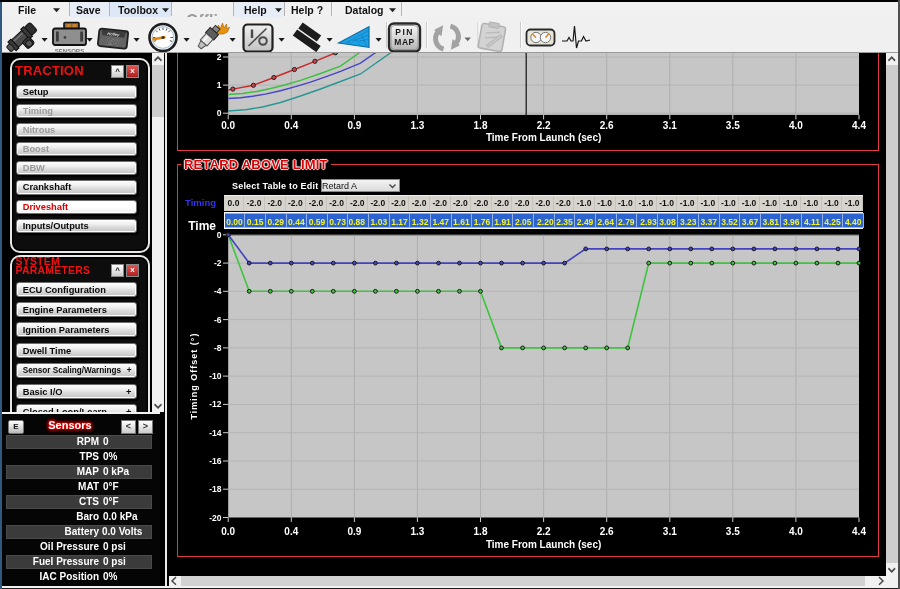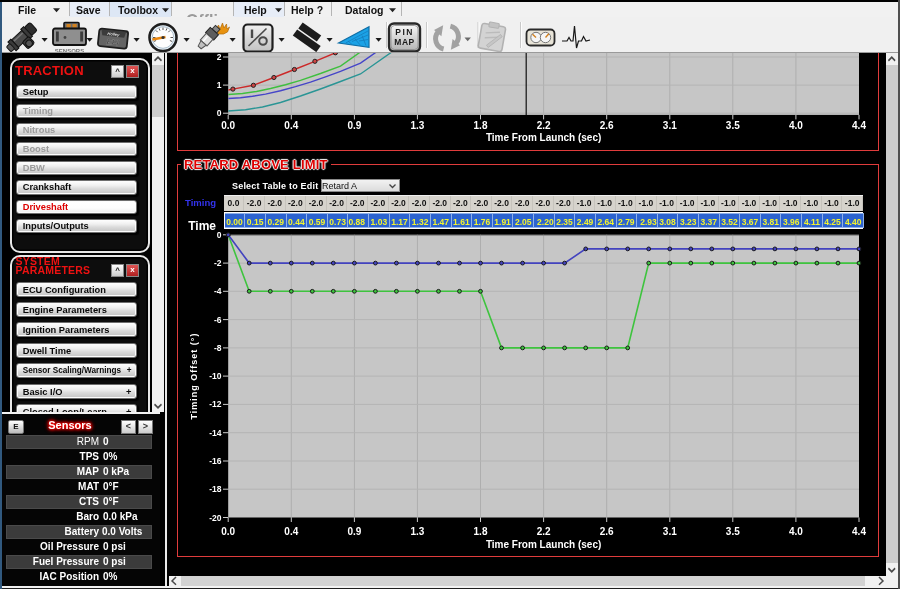--- a/index.html
+++ b/index.html
@@ -478,21 +478,21 @@
 <svg style="position:absolute;left:874px;top:576px;width:12px;height:9.8px" viewBox="0 0 12 10" preserveAspectRatio="none">
     <rect x="0" y="0" width="12" height="10" fill="#f1f1f1"></rect>
     <polyline points="5,1 9,5 5,9" fill="none" stroke="#4a4a4a" stroke-width="1.5"></polyline>
   </svg>
 <div style="position:absolute;left:0px;top:411.5px;width:160px;height:176.5px;background:#050505;border-top:2px solid #f2f2f2;box-sizing:border-box"></div>
 <div style="position:absolute;left:8px;top:419.5px;width:14px;height:12px;background:linear-gradient(#fff,#bbb);border:1px solid #777;border-radius:2px;font-size:8px;font-weight:bold;color:#111;text-align:center;line-height:11px">E</div>
 <div style="position:absolute;left:30px;top:419px;width:80px;text-align:center;font-size:11px;font-weight:bold;color:#fff;text-shadow:0 0 3px #f00,0 0 3px #f00,0 0 4px #f00,0 0 5px #f00">Sensors</div>
 <div style="position:absolute;left:121px;top:419.5px;width:13px;height:12px;background:linear-gradient(#fff,#ccc);border:1px solid #777;font-size:9px;font-weight:bold;color:#333;text-align:center;line-height:11px">&lt;</div>
 <div style="position:absolute;left:138px;top:419.5px;width:13px;height:12px;background:linear-gradient(#fff,#ccc);border:1px solid #777;font-size:9px;font-weight:bold;color:#333;text-align:center;line-height:11px">&gt;</div>
 <div style="position:absolute;left:5.5px;top:435.4px;width:146px;height:14px;background:#3b3b3b;border:1px solid #4a4a4a;box-sizing:border-box"></div>
-<div style="position:absolute;left:0px;top:435.4px;width:99px;height:14px;text-align:right;font-size:10px;font-weight:normal;color:#fff;line-height:14.5px">RPM</div>
+<div style="position:absolute;left:0px;top:435.4px;width:99px;height:14px;text-align:right;font-size:10px;font-weight:bold;color:#fff;line-height:14.5px">RPM</div>
 <div style="position:absolute;left:103px;top:435.4px;height:14px;font-size:10px;font-weight:bold;color:#fff;line-height:14.5px">0</div>
 <div style="position:absolute;left:5.5px;top:450.3px;width:146px;height:14px;background:transparent;box-sizing:border-box"></div>
 <div style="position:absolute;left:0px;top:450.3px;width:99px;height:14px;text-align:right;font-size:10px;font-weight:bold;color:#fff;line-height:14.5px">TPS</div>
 <div style="position:absolute;left:103px;top:450.3px;height:14px;font-size:10px;font-weight:bold;color:#fff;line-height:14.5px">0%</div>
 <div style="position:absolute;left:5.5px;top:465.3px;width:146px;height:14px;background:#3b3b3b;border:1px solid #4a4a4a;box-sizing:border-box"></div>
 <div style="position:absolute;left:0px;top:465.3px;width:99px;height:14px;text-align:right;font-size:10px;font-weight:bold;color:#fff;line-height:14.5px">MAP</div>
 <div style="position:absolute;left:103px;top:465.3px;height:14px;font-size:10px;font-weight:bold;color:#fff;line-height:14.5px">0 kPa</div>
 <div style="position:absolute;left:5.5px;top:480.2px;width:146px;height:14px;background:transparent;box-sizing:border-box"></div>
 <div style="position:absolute;left:0px;top:480.2px;width:99px;height:14px;text-align:right;font-size:10px;font-weight:bold;color:#fff;line-height:14.5px">MAT</div>
 <div style="position:absolute;left:103px;top:480.2px;height:14px;font-size:10px;font-weight:bold;color:#fff;line-height:14.5px">0°F</div>

